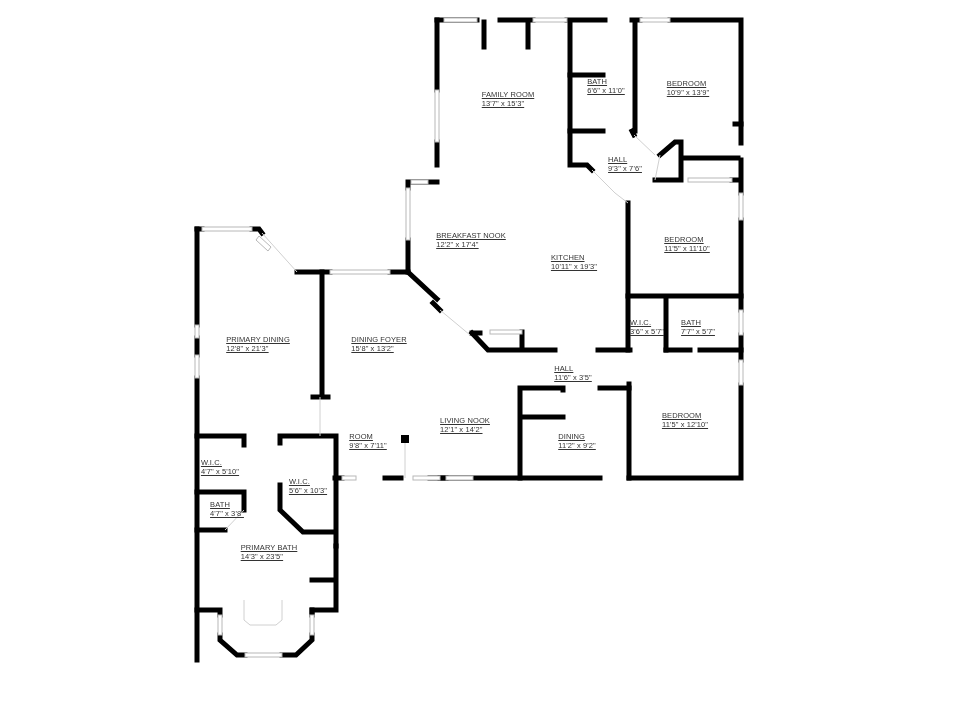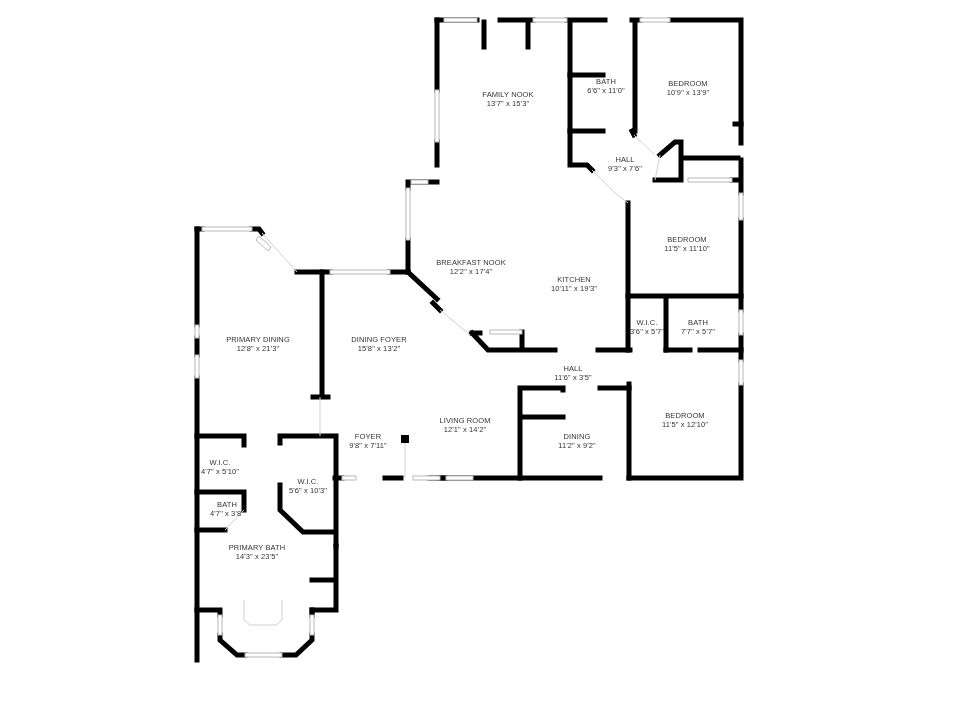--- a/index.html
+++ b/index.html
@@ -2,21 +2,21 @@
 <html><head>
 <meta charset="utf-8">
 <style>
   html, body { margin:0; padding:0; background:#ffffff; }
   body { width:960px; height:720px; position:relative; overflow:hidden; font-family:"Liberation Sans", sans-serif; }
   #plan { position:absolute; left:0; top:0; width:960px; height:720px; }
   .wall { fill:#000; }
   .wline { stroke:#000; stroke-width:5; fill:none; stroke-linecap:square; }
   .win { fill:#fff; stroke:#b8b8b8; stroke-width:1; }
   .door { stroke:#d0d0d0; stroke-width:1; fill:none; }
-  .label { position:absolute; text-align:center; color:#333; font-size:7.5px; line-height:9px; white-space:nowrap; transform:translateX(-50%); letter-spacing:0.1px; }
+  .label { position:absolute; color:#333; font-size:7.5px; line-height:9px; white-space:nowrap; transform:translateX(-50%); letter-spacing:0.1px;text-decoration:underline; }
   .label .name { display:block; }
   .label .dim { display:block; }
 </style>
 </head>
 <body>
 
 <svg id="plan" viewBox="0 0 960 720" xmlns="http://www.w3.org/2000/svg">
   <g>
 
     <path class="wline" d="M437,20 L477,20 M500,20 L533,20 M567,20 L605,20 M632,20 L640,20 M670,20 L741,20 L741,143"></path>
@@ -87,40 +87,40 @@
   </g>
   <g>
     <path class="door" d="M440,310 L470,335 M592,170 L615,193 L628,203 M634,135 L655,155 M660,155 L655,180"></path>
     <path class="door" d="M262,233 L297,272 M405,443 L405,478 M320,397 L320,436"></path>
     <path class="door" d="M244,510 L225,530 M244,600 L244,620 L250,625 L276,625 L282,620 L282,600"></path>
   </g>
 </svg>
 
 <div id="labels">
   <div class="label" style="left:508px;top:90px">
-      <span class="name">FAMILY NOOK</span>
+      <span class="name">FAMILY ROOM</span>
       <span class="dim">13'7" x 15'3"</span>
     </div>
   <div class="label" style="left:606px;top:77px">
       <span class="name">BATH</span>
       <span class="dim">6'6" x 11'0"</span>
     </div>
   <div class="label" style="left:688px;top:79px">
       <span class="name">BEDROOM</span>
       <span class="dim">10'9" x 13'9"</span>
     </div>
   <div class="label" style="left:625px;top:155px">
       <span class="name">HALL</span>
       <span class="dim">9'3" x 7'6"</span>
     </div>
-  <div class="label" style="left:471px;top:258px">
+  <div class="label" style="left:471px;top:231px">
       <span class="name">BREAKFAST NOOK</span>
       <span class="dim">12'2" x 17'4"</span>
     </div>
-  <div class="label" style="left:574px;top:275px">
+  <div class="label" style="left:574px;top:253px">
       <span class="name">KITCHEN</span>
       <span class="dim">10'11" x 19'3"</span>
     </div>
   <div class="label" style="left:687px;top:235px">
       <span class="name">BEDROOM</span>
       <span class="dim">11'5" x 11'10"</span>
     </div>
   <div class="label" style="left:647px;top:318px">
       <span class="name">W.I.C.</span>
       <span class="dim">3'6" x 5'7"</span>
@@ -135,44 +135,44 @@
     </div>
   <div class="label" style="left:379px;top:335px">
       <span class="name">DINING FOYER</span>
       <span class="dim">15'8" x 13'2"</span>
     </div>
   <div class="label" style="left:573px;top:364px">
       <span class="name">HALL</span>
       <span class="dim">11'6" x 3'5"</span>
     </div>
   <div class="label" style="left:465px;top:416px">
-      <span class="name">LIVING ROOM</span>
+      <span class="name">LIVING NOOK</span>
       <span class="dim">12'1" x 14'2"</span>
     </div>
   <div class="label" style="left:685px;top:411px">
       <span class="name">BEDROOM</span>
       <span class="dim">11'5" x 12'10"</span>
     </div>
   <div class="label" style="left:368px;top:432px">
-      <span class="name">FOYER</span>
+      <span class="name">ROOM</span>
       <span class="dim">9'8" x 7'11"</span>
     </div>
   <div class="label" style="left:577px;top:432px">
       <span class="name">DINING</span>
       <span class="dim">11'2" x 9'2"</span>
     </div>
   <div class="label" style="left:220px;top:458px">
       <span class="name">W.I.C.</span>
       <span class="dim">4'7" x 5'10"</span>
     </div>
   <div class="label" style="left:308px;top:477px">
       <span class="name">W.I.C.</span>
       <span class="dim">5'6" x 10'3"</span>
     </div>
   <div class="label" style="left:227px;top:500px">
       <span class="name">BATH</span>
       <span class="dim">4'7" x 3'8"</span>
     </div>
-  <div class="label" style="left:257px;top:543px">
+  <div class="label" style="left:269px;top:543px">
       <span class="name">PRIMARY BATH</span>
       <span class="dim">14'3" x 23'5"</span>
     </div>
 </div>
 
 </body></html>

